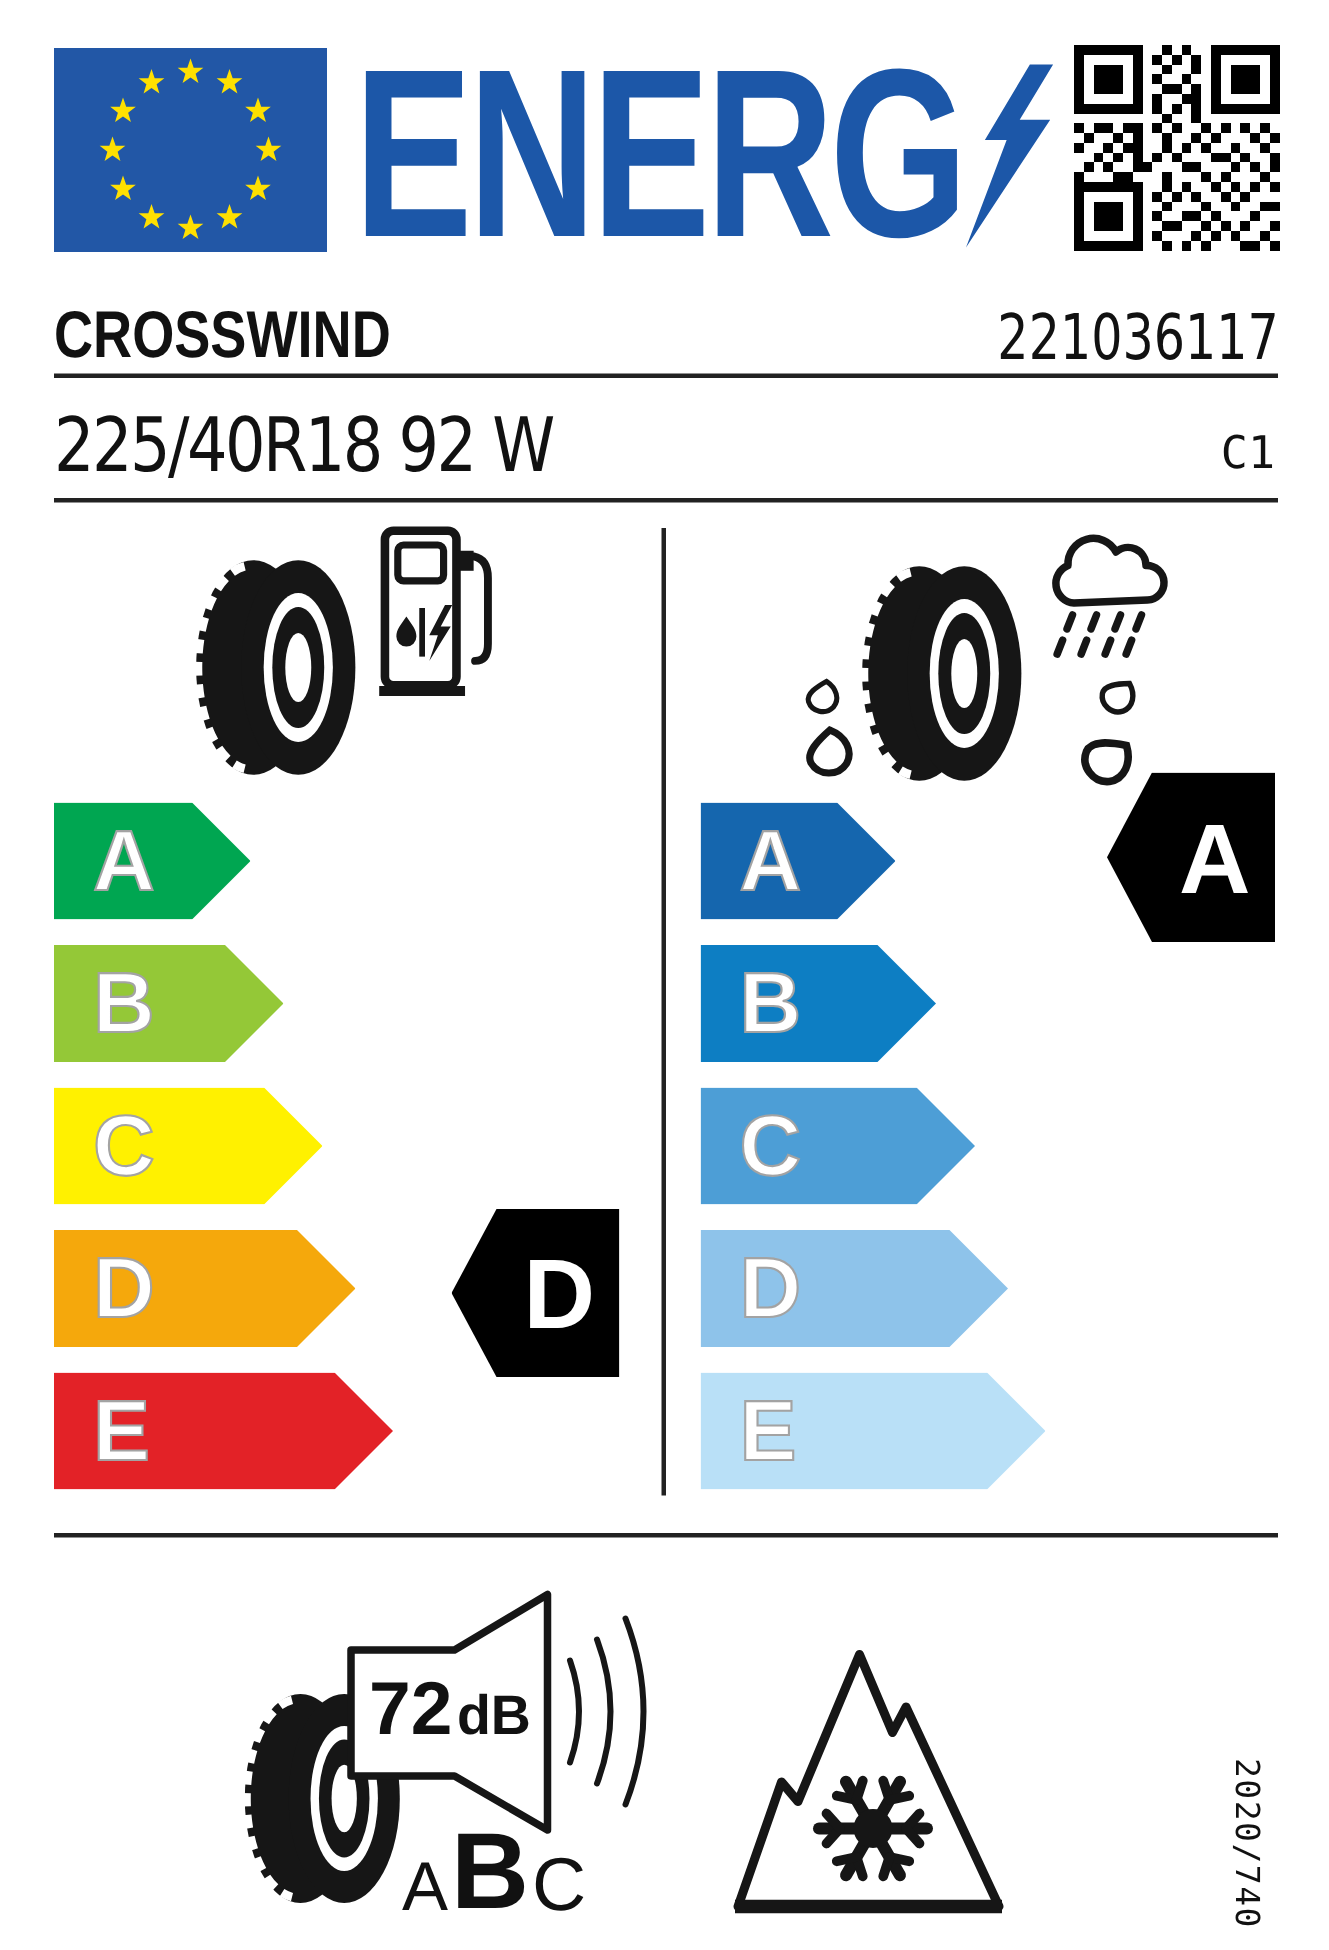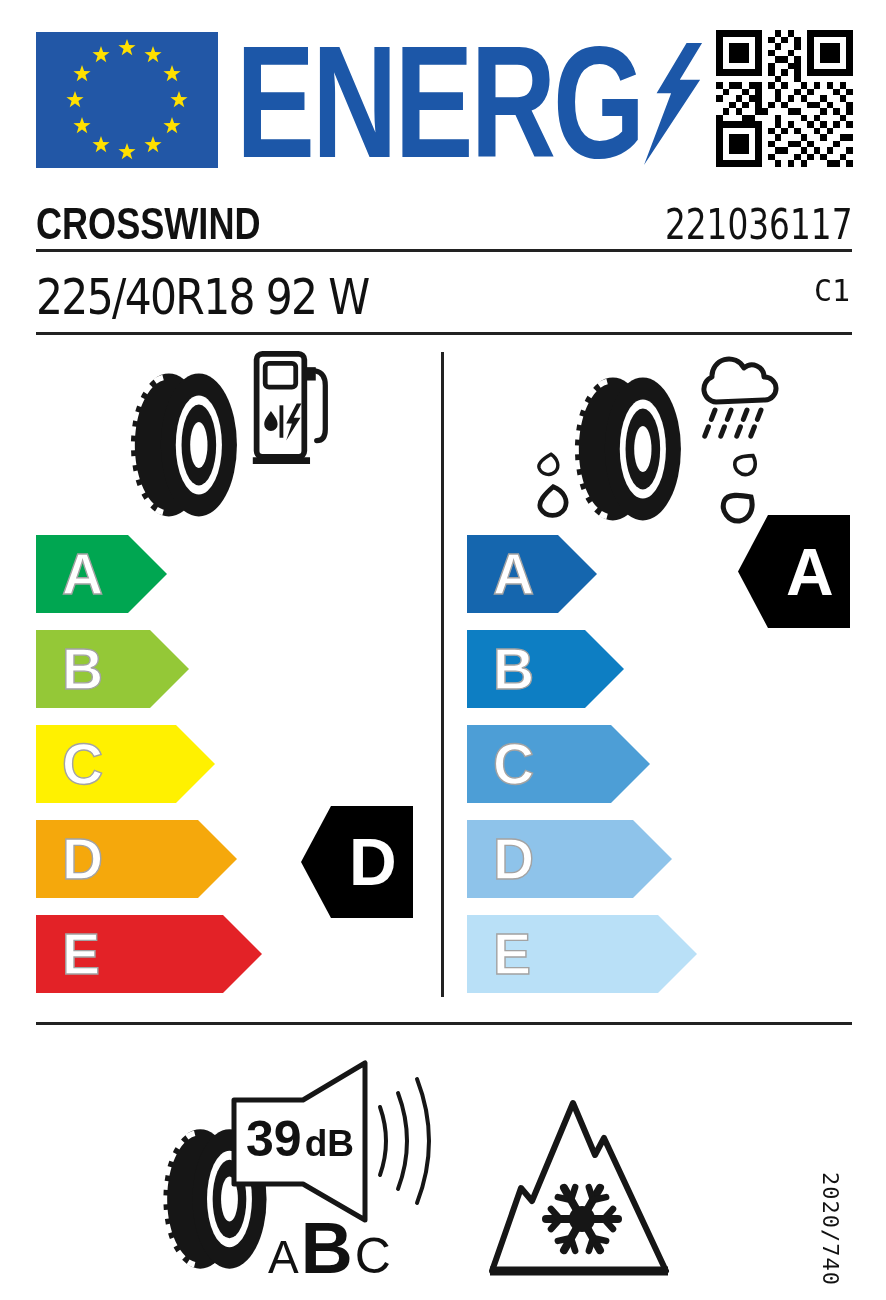--- a/index.html
+++ b/index.html
@@ -17,21 +17,21 @@
   .qr rect.m{fill:#000;}
 
   
   .brand{position:absolute;left:36px;top:202px;font-size:44px;font-weight:bold;line-height:1;
          transform:scaleX(.82);transform-origin:left top;letter-spacing:0;}
   .article{position:absolute;right:34px;top:204px;font-size:42px;line-height:1;
          font-family:"DejaVu Sans",sans-serif;transform:scaleX(.78);transform-origin:right top;}
   .size{position:absolute;left:36px;top:272px;font-size:50px;line-height:1;
          font-family:"DejaVu Sans",sans-serif;transform:scaleX(.85);transform-origin:left top;
          letter-spacing:-2px;white-space:nowrap;}
-  .tclass{position:absolute;right:36px;top:276px;font-size:30px;line-height:1;
+  .tclass{position:absolute;right:36px;top:288px;font-size:30px;line-height:1;
          font-family:"DejaVu Sans Mono",monospace;}
   .hline{position:absolute;left:36px;width:816px;height:3px;background:#222;}
   .hl1{top:249px;} .hl2{top:332px;} .hl3{top:1022px;}
   .vdivider{position:absolute;left:441px;top:352px;width:3px;height:645px;background:#222;}
 
   
   .tire-fuel{position:absolute;left:126px;top:370px;}
   .pump{position:absolute;left:252px;top:350px;}
   .tire-wet{position:absolute;left:570px;top:374px;}
   .cloud{position:absolute;left:690px;top:350px;}
@@ -216,21 +216,21 @@
     </svg>
     <svg class="speaker" width="240" height="175" viewBox="0 0 240 175">
       <polygon points="6,45 75,45 137,8 137,165 75,129 6,129" fill="#fff" stroke="#161616" stroke-width="5" stroke-linejoin="round"></polygon>
       <g stroke="#161616" stroke-width="4" fill="none" stroke-linecap="round">
         <path d="M152,52 q12,34 0,68"></path>
         <path d="M170,38 q18,48 0,96"></path>
         <path d="M189,24 q24,62 0,124"></path>
       </g>
     </svg>
     <div class="db">
-      <span class="val">39</span>
+      <span class="val">72</span>
       <span class="unit">dB</span>
     </div>
     <div class="nclasses">
       <span class="nc-a">A</span>
       <span class="nc-b">B</span>
       <span class="nc-c">C</span>
     </div>
     <svg class="mountain" width="184" height="182" viewBox="0 0 184 182">
       <path d="M5,176 L34,93 L45,106 L86,8 L108,60 L117,43 L179,176 Z" fill="#fff" stroke="#161616" stroke-width="6" stroke-linejoin="round"></path>
       <line x1="3" y1="176" x2="181" y2="176" stroke="#161616" stroke-width="9"></line>

